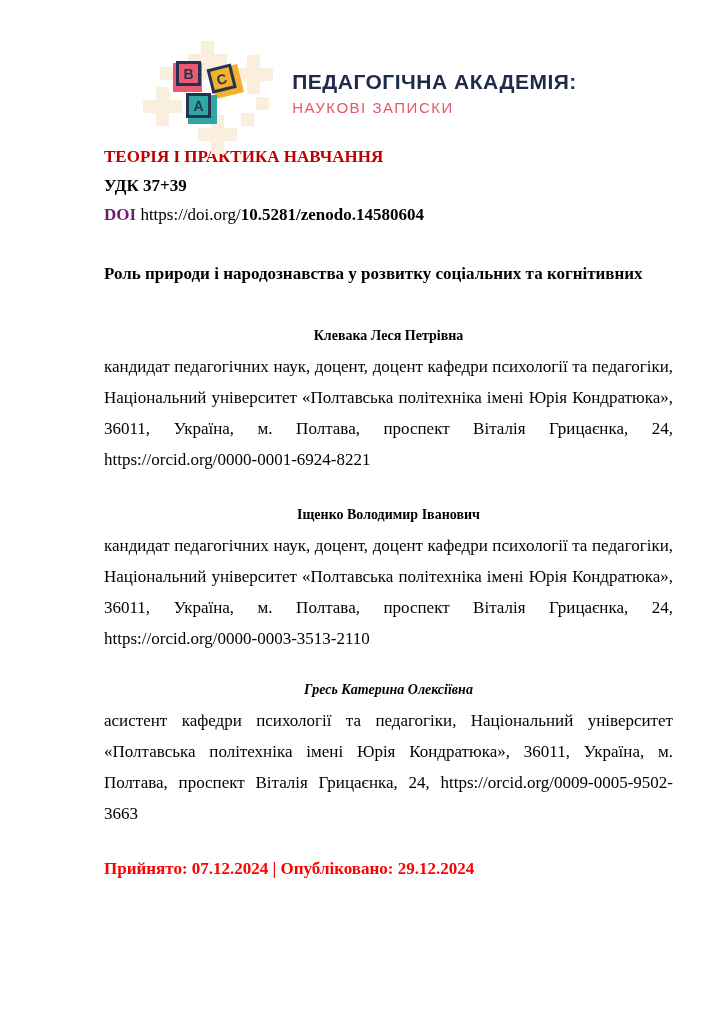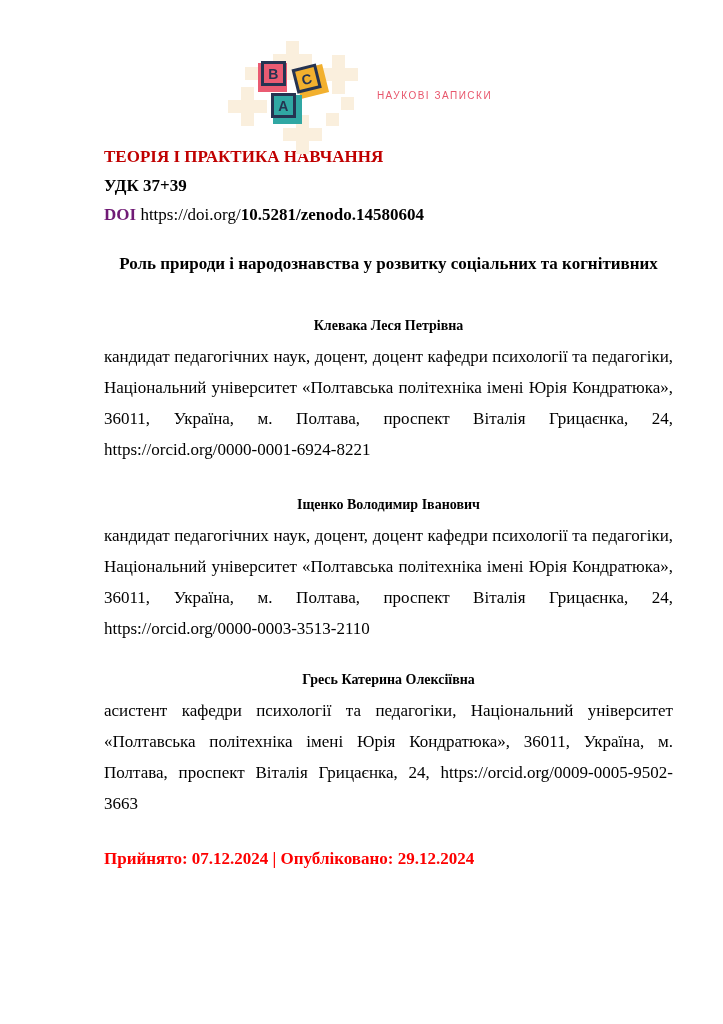--- a/index.html
+++ b/index.html
@@ -45,46 +45,46 @@
   .block-c .frame { left: -2px; top: -2px; }
   .block-a { left: 42px; top: 50px; background: #30a7a3; }
   .block-a .frame { left: -2px; top: -2px; }
 
   .logo-text { margin-left: 14px; font-family: "Liberation Sans", "DejaVu Sans", sans-serif; }
   .logo-title {
     color: #1f2b49; font-weight: bold; font-size: 21px;
     letter-spacing: 0.5px; line-height: 1.1;
   }
   .logo-subtitle {
-    color: #e8566c; font-size: 10px; font-weight: 500;
+    color: #e8566c; font-size: 15px; font-weight: 500;
     letter-spacing: 1.5px; margin-top: 5px;
   }
 
   
   p, h1, h2 { margin: 0; font-size: 17px; }
   .section-red {
     margin-top: 1px; line-height: 29px;
     font-weight: bold; color: #c00000;
   }
   .udc { line-height: 29px; font-weight: bold; }
   .doi-line { line-height: 29px; }
   .doi-label { color: #701a75; font-weight: bold; }
   .bold { font-weight: bold; }
 
   .title {
-    margin-top: 19px; line-height: 32px;
-    font-weight: bold; text-align: center;
+    margin-top: 29px; line-height: 32px;
+    font-weight: bold; 
   }
 
   .author-name {
     line-height: 31px; font-weight: bold; text-align: center; font-size: 14px;
   }
   .mt30 { margin-top: 30px; }
   .mt24 { margin-top: 24px; }
-  .mt20 { margin-top: 20px; }
+  .mt20 { margin-top: 20px; font-style: italic; }
   .affiliation {
     line-height: 31px; text-align: justify;
   }
   .dates {
     margin-top: 24px; line-height: 31px; 
     color: #fd0000; font-weight: bold;
   }
 </style>
 </head>
 <body>
@@ -118,20 +118,21 @@
         <span class="frame">B</span>
       </div>
       <div class="block block-c">
         <span class="frame">C</span>
       </div>
       <div class="block block-a">
         <span class="frame">A</span>
       </div>
     </div>
     <div class="logo-text">
+      <div class="logo-title">ПЕДАГОГІЧНА АКАДЕМІЯ:</div>
       <div class="logo-subtitle">НАУКОВІ ЗАПИСКИ</div>
     </div>
   </div>
 
   <div class="content">
 
     <p class="section-red">ТЕОРІЯ І ПРАКТИКА НАВЧАННЯ</p>
     <p class="udc">УДК 37+39</p>
     <p class="doi-line"><span class="doi-label">DOI</span><span> https://doi.org/</span><span class="bold">10.5281/zenodo.14580604</span></p>
 

